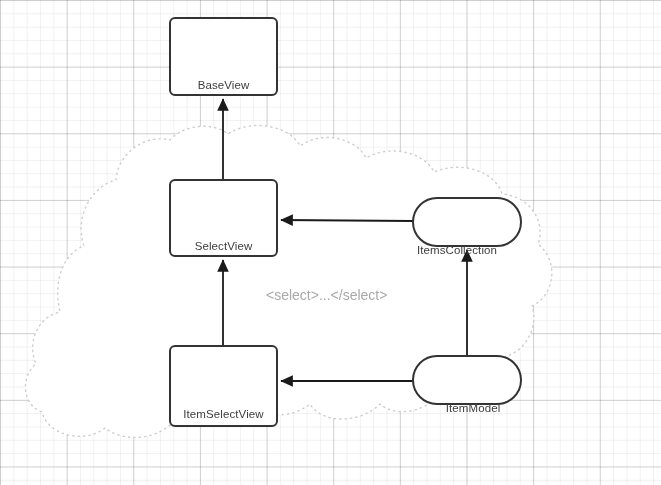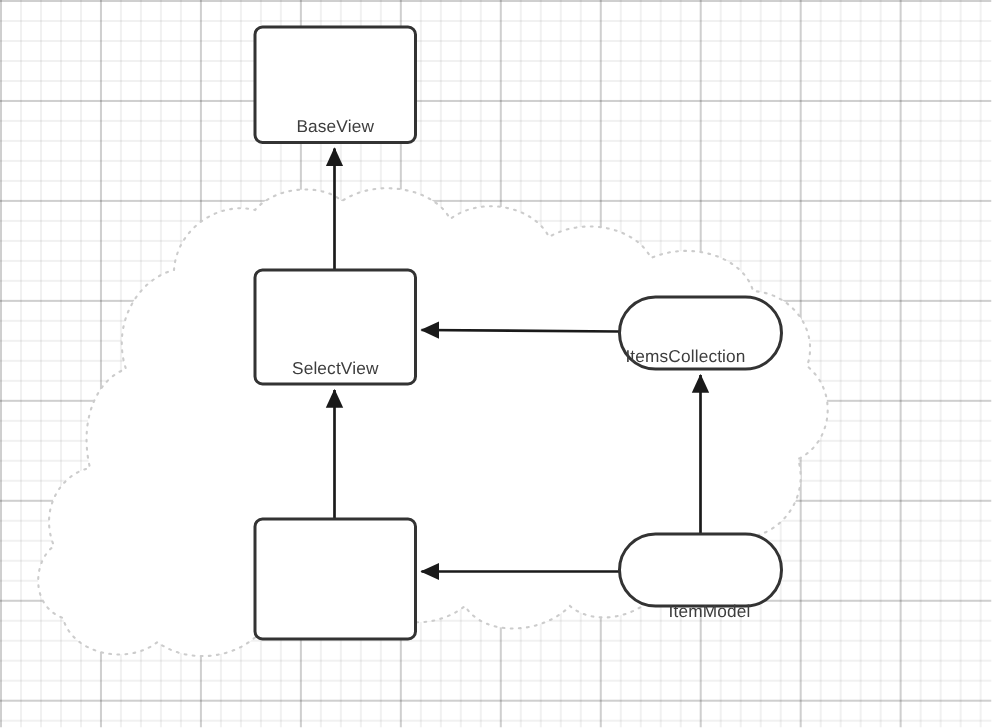--- a/index.html
+++ b/index.html
@@ -108,19 +108,21 @@
 
     <rect x="413" y="198" width="108" height="48" rx="24" ry="24" fill="#ffffff" stroke="#333333" stroke-width="2"></rect>
 
     <rect x="413" y="356" width="108" height="48" rx="24" ry="24" fill="#ffffff" stroke="#333333" stroke-width="2"></rect>
   </svg>
 
   <div class="node-label" style="left:170px; top:18px; width:107px; height:77px;">BaseView</div>
 
   <div class="node-label" style="left:170px; top:180px; width:107px; height:76px;">SelectView</div>
 
+  <div class="node-label" style="left:170px; top:346px; width:107px; height:80px;">ItemSelectView</div>
 
-  <div class="node-label" style="left:413px; top:186px; width:88px; height:48px;">ItemsCollection</div>
+  <div class="node-label" style="left:413px; top:198px; width:88px; height:48px;">ItemsCollection</div>
 
   <div class="node-label" style="left:413px; top:356px; width:120px; height:48px;">ItemModel</div>
 
+  <div class="cloud-annotation" style="left:266px; top:287px;">&lt;select&gt;...&lt;/select&gt;</div>
 
 </div>
 
 </body></html>

